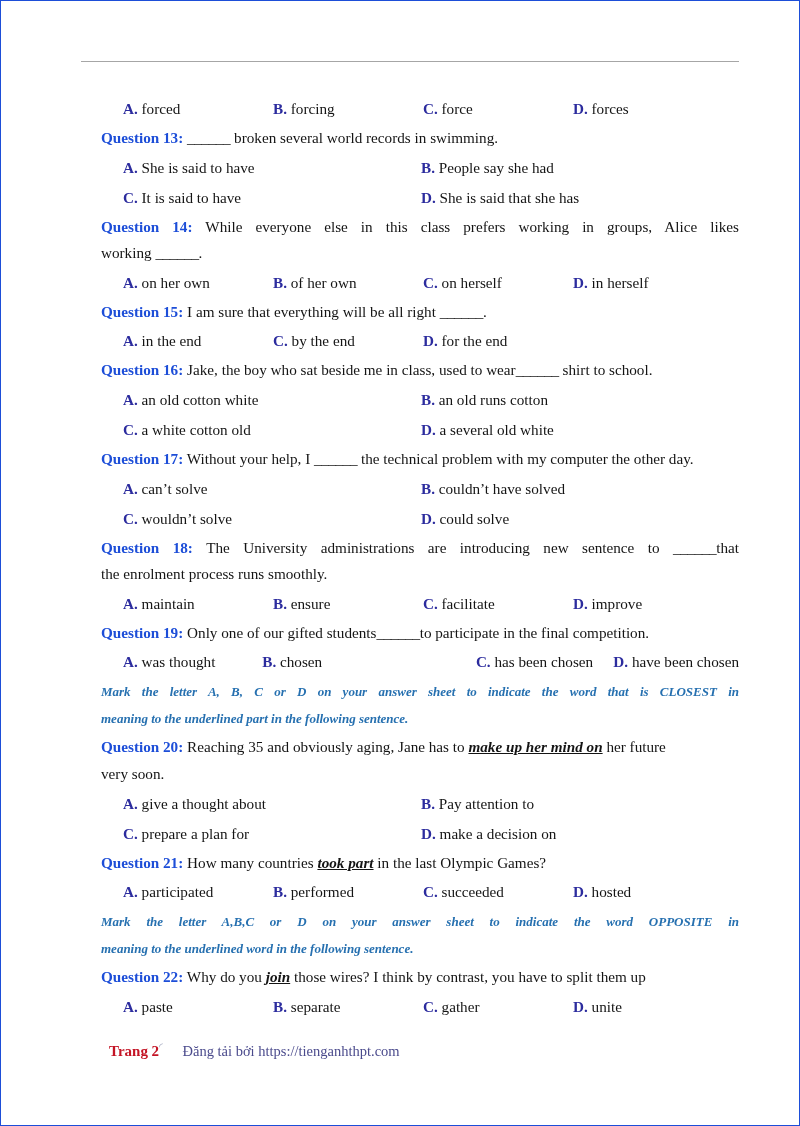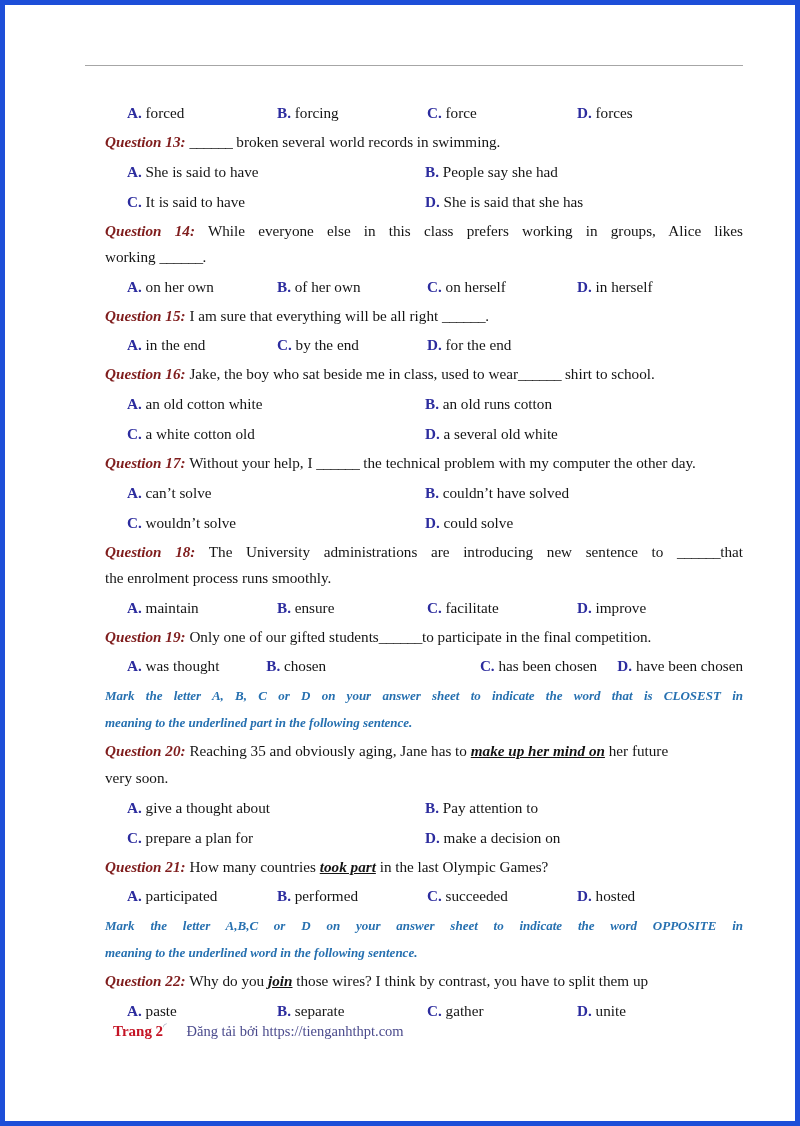--- a/index.html
+++ b/index.html
@@ -6,21 +6,21 @@
   html, body {
     margin: 0;
     padding: 0;
     background: #ffffff;
   }
   .page {
     position: relative;
     width: 800px;
     height: 1126px;
     background: #ffffff;
-    border: 5px solid #1d4ed8;
+    border: 1px solid #1d4ed8;
     box-sizing: border-box;
     overflow: hidden;
     font-family: "Liberation Serif", "DejaVu Serif", serif;
     color: #111111;
   }
   .content {
     position: absolute;
     left: 100px;
     top: 60px;
     width: 638px;
@@ -59,22 +59,21 @@
   .qline {
     font-size: 15.2px;
     line-height: 26.6px;
     margin: 0 0 2px 0;
     text-align: justify;
     text-justify: inter-word;
     color: #141414;
   }
   .qlabel {
     font-weight: bold;
-    color: #7f1d1d;
-    font-style: italic;
+    color: #1d4ed8;
   }
   .blank {
     letter-spacing: -0.4px;
   }
   .ul-bi {
     font-weight: bold;
     font-style: italic;
     text-decoration: underline;
   }
   
@@ -91,21 +90,21 @@
   .instruction .l1 { display: block; text-align-last: justify; }
   .instruction .l2 { display: block; }
   .q14 .l1, .q18 .l1 { display: block; text-align-last: justify; }
   .q14 .l2, .q18 .l2 { display: block; }
   .q20 .l1 { display: block; }
   .q20 .l2 { display: block; }
   
   .footer {
     position: absolute;
     left: 108px;
-    top: 1012px;
+    top: 1036px;
     font-size: 14.5px;
     line-height: 20px;
     white-space: nowrap;
   }
   .footer .trang {
     font-weight: bold;
     color: #C41425;
     font-size: 15px;
   }
   .footer .pnum {

